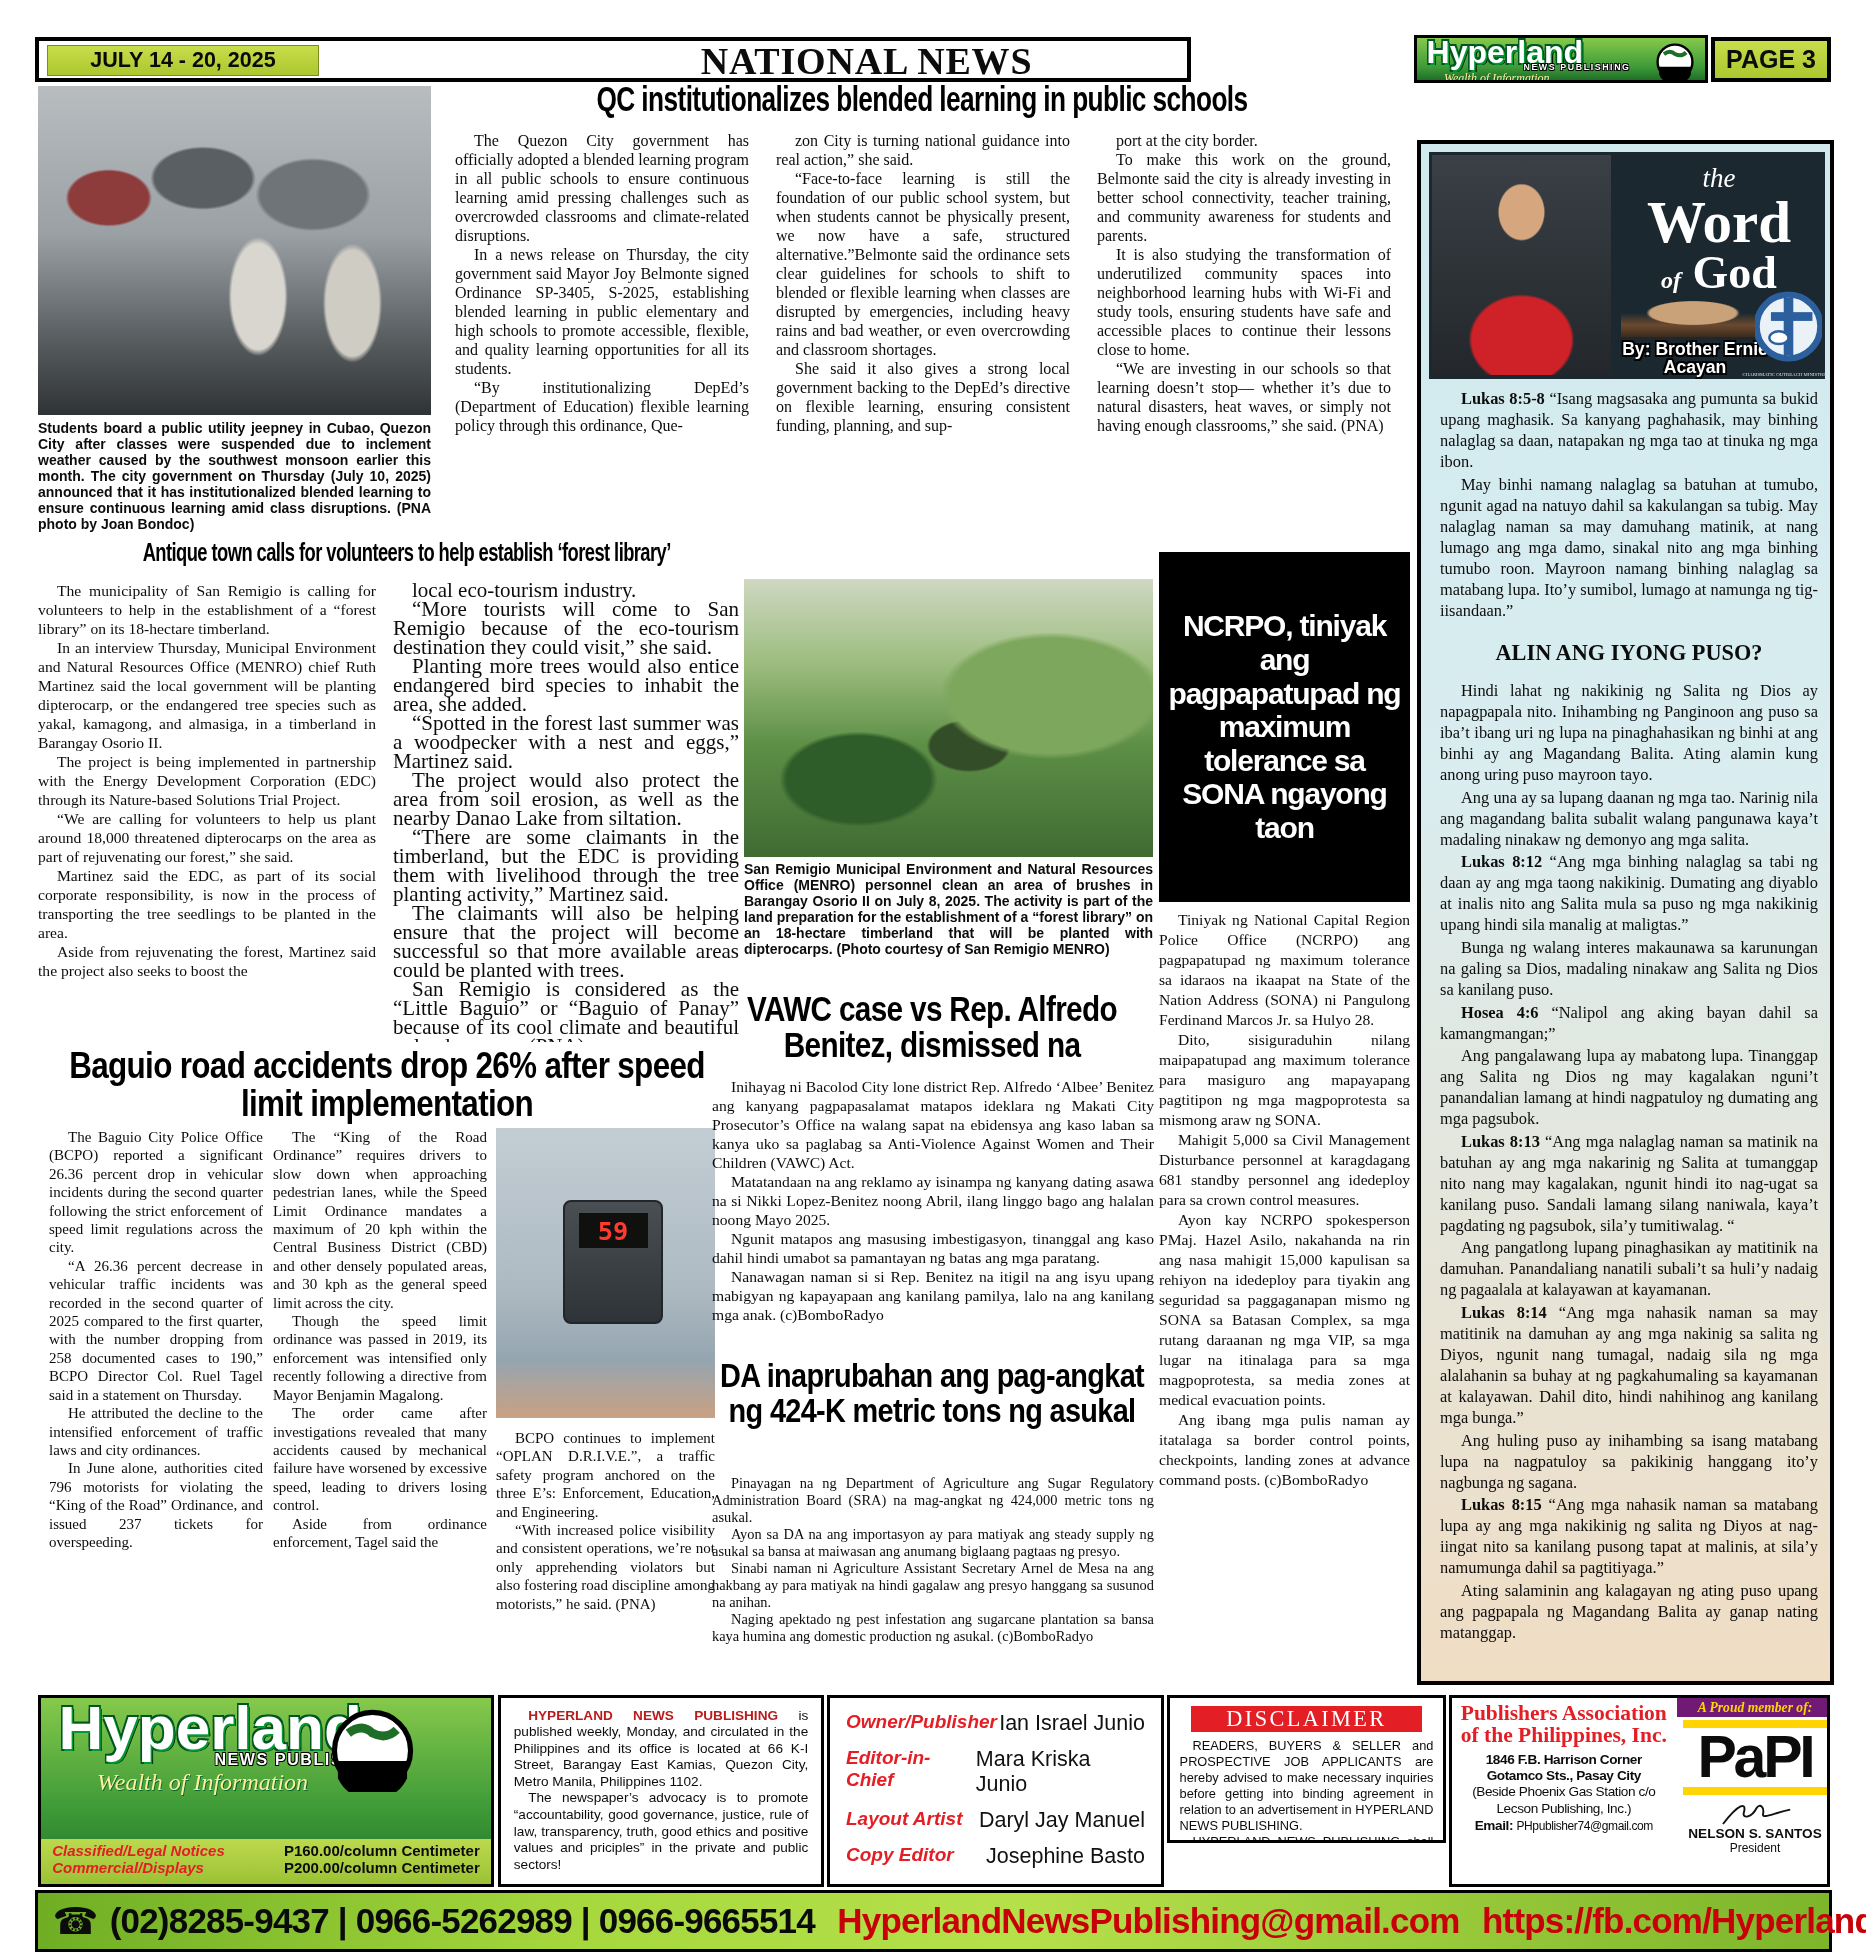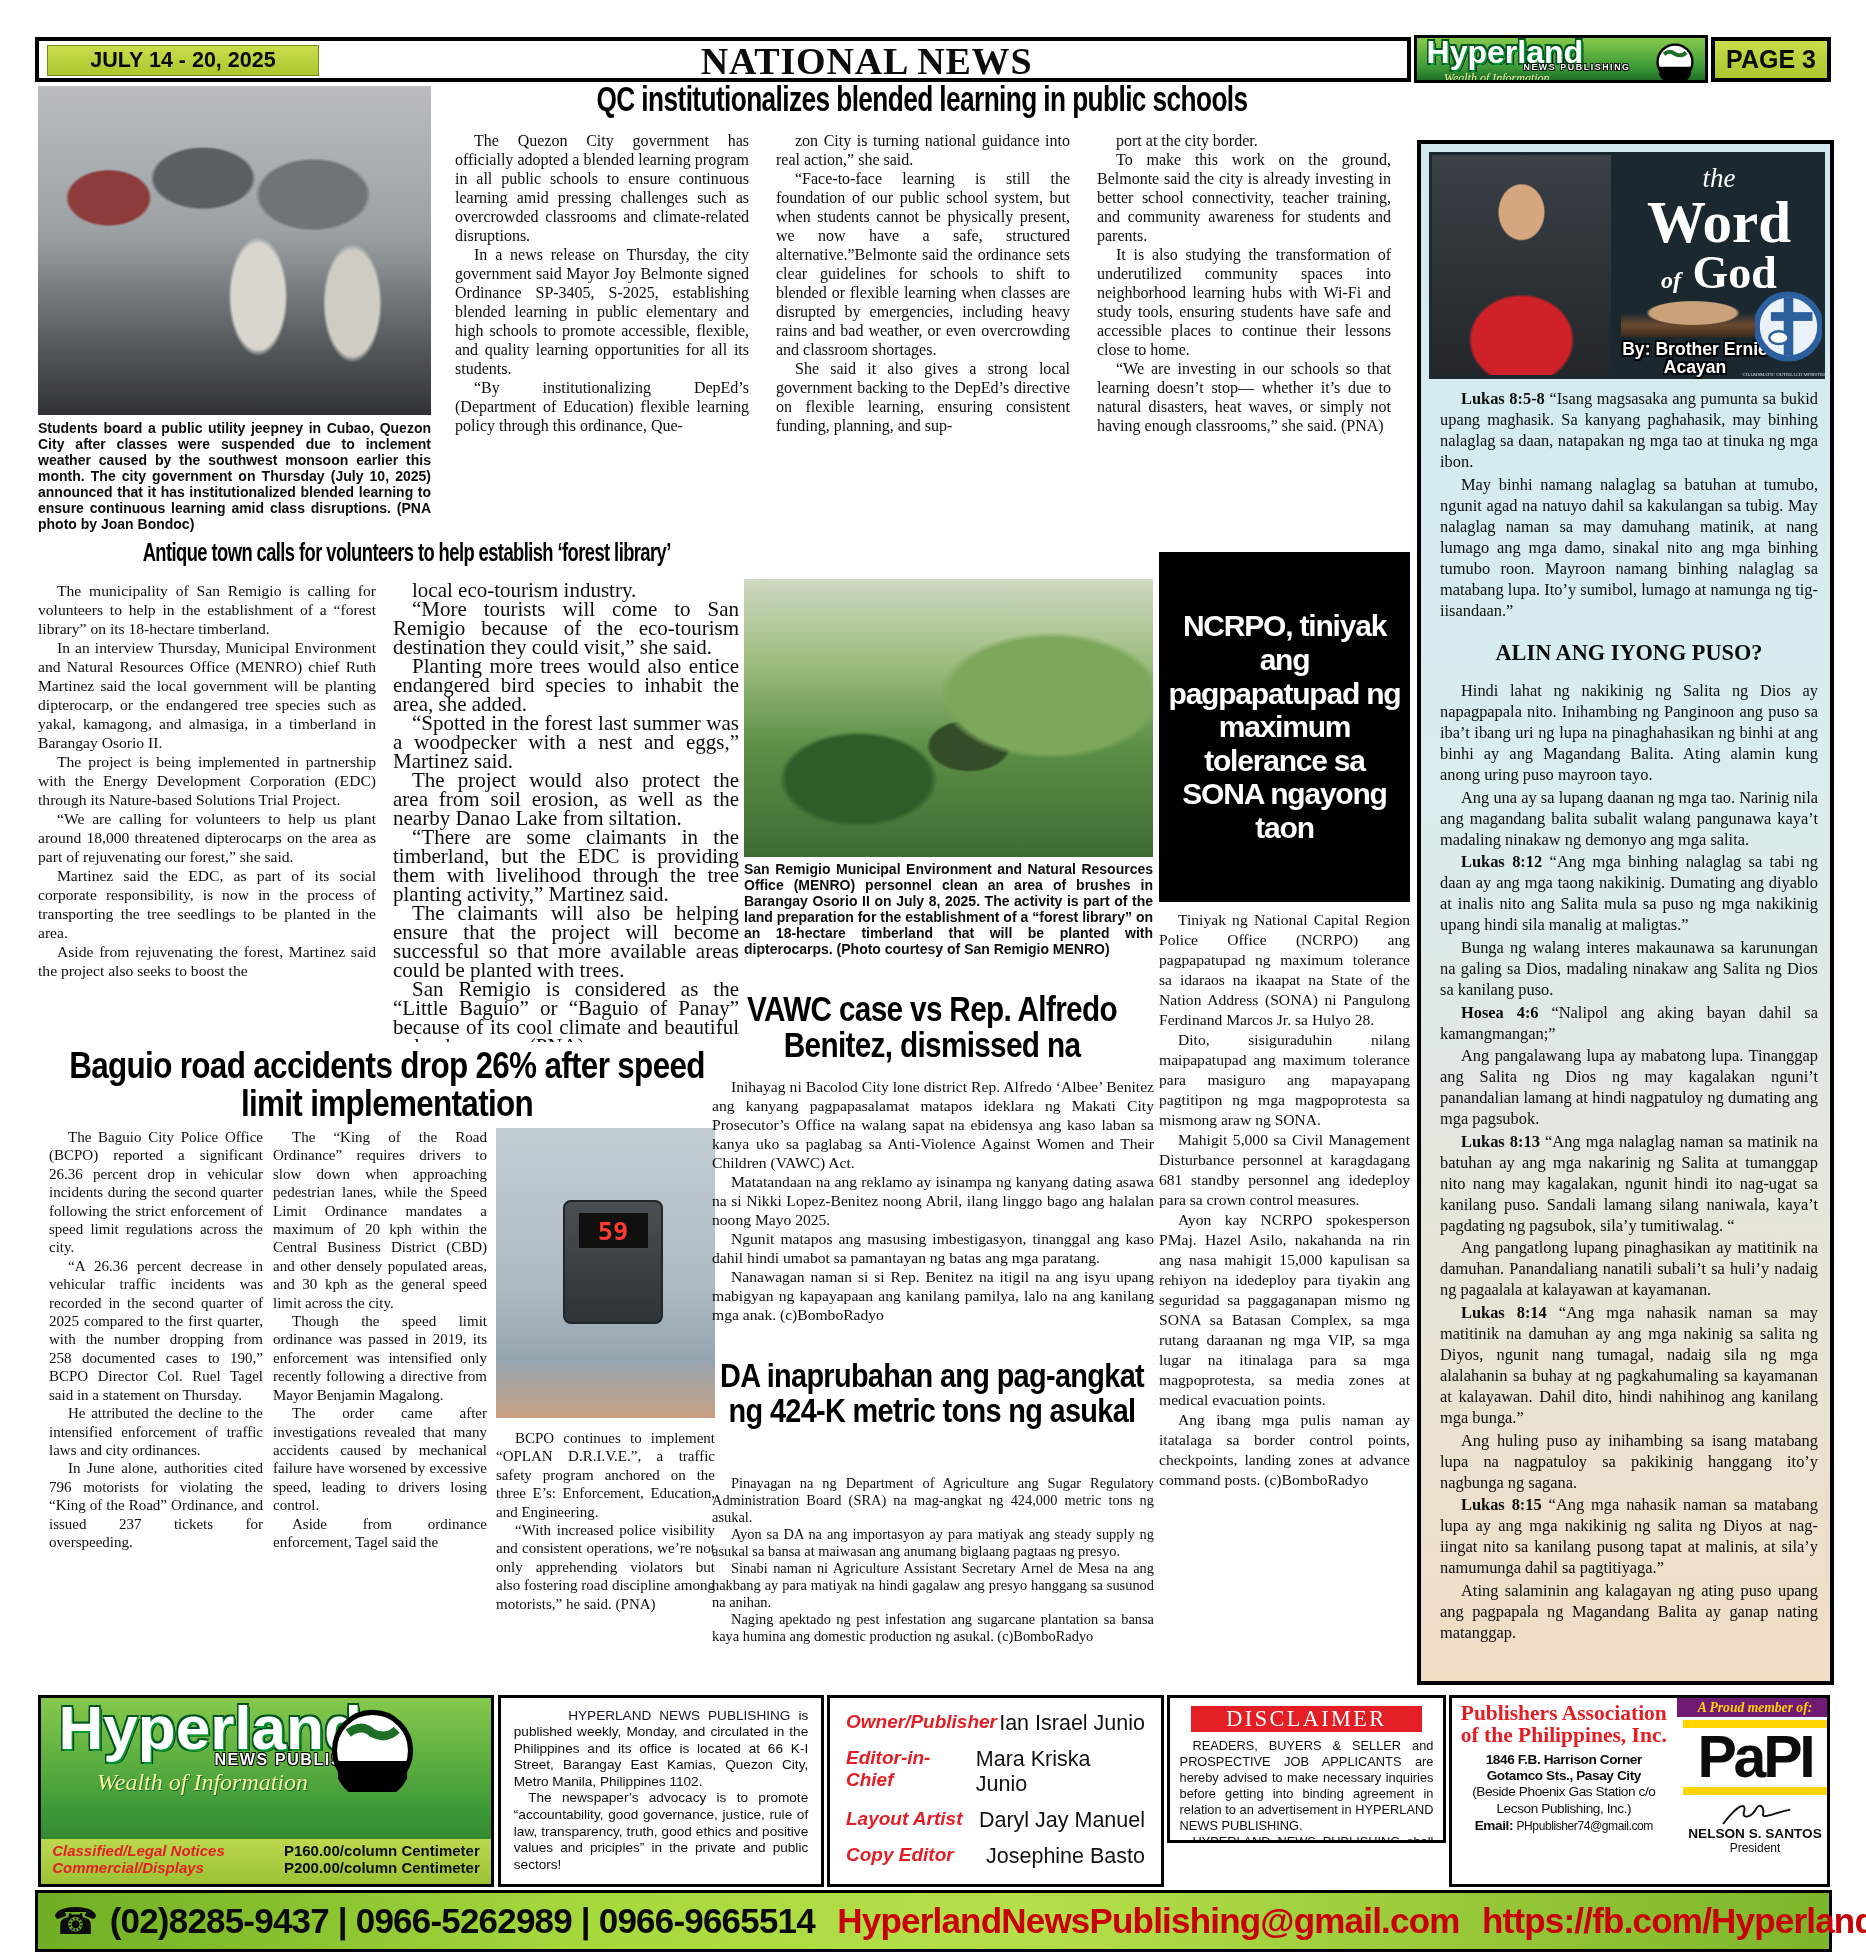--- a/index.html
+++ b/index.html
@@ -32,40 +32,40 @@
   .wog-head{background:#1c2830;}
   .wog-body{font-size:16.4px;line-height:21px;text-align:justify;overflow:hidden;}
   .wog-body p{margin:0 0 1.6px;text-indent:21px;}
   .wog-body b{font-weight:700;}
   
   .fbox{border:3.2px solid #000;box-sizing:border-box;background:#fff;overflow:hidden;}
   .role{font-family:"Liberation Sans",sans-serif;font-weight:800;font-style:italic;color:#e31e25;font-size:19px;}
   .staffname{font-family:"Liberation Sans",sans-serif;font-size:21.5px;color:#111;}
   .smallsans{font-family:"Liberation Sans",sans-serif;font-size:13.6px;line-height:1.22;text-align:justify;}
   .smallsans p{margin:0;text-indent:14.4px;}
-  .smallsans b{color:#0f172a;font-weight:400;margin-left:40px;}
+  .smallsans b{color:#b91c1c;font-weight:700;}
   .disc-title{background:#e31e25;color:#fff;font-family:"Liberation Serif",serif;font-size:22.3px;letter-spacing:2.4px;text-align:center;}
   .disc-body{font-family:"Liberation Sans",sans-serif;font-size:12.8px;line-height:1.25;text-align:justify;}
   .disc-body p{margin:0;text-indent:12.8px;}
   .papi-title{color:#e31e25;font-family:"Liberation Serif",serif;font-weight:800;font-size:21.5px;line-height:1.02;text-align:center;}
   .papi-addr{font-family:"Liberation Sans",sans-serif;font-weight:700;font-size:13.6px;line-height:1.2;text-align:center;letter-spacing:-0.4px;}
   
   .bbar{background:linear-gradient(90deg,#6fae24 0%,#a6d83d 30%,#b6e04a 55%,#7db52b 100%);border:3.2px solid #000;box-sizing:border-box;
         display:flex;align-items:center;gap:11.2px;padding:0 14.4px;}
   .bphone{font-family:"Liberation Sans",sans-serif;font-weight:800;font-size:35px;color:#0a0a0a;letter-spacing:-0.8px;white-space:nowrap;}
   .bred{font-family:"Liberation Sans",sans-serif;font-weight:800;font-size:35px;color:#c80008;letter-spacing:-0.8px;white-space:nowrap;}
   .photo{box-sizing:border-box;}
   .wordmark span{display:block;}
 </style>
 </head>
 <body>
 
 <div class="page">
 
-  <div class="abs bdr" style="left:35px;top:37px;width:1376px;height:45px;background:#fff;">
+  <div class="abs bdr" style="left:35px;top:37px;width:1156px;height:45px;background:#fff;">
     <div class="abs green" style="left:8px;top:4px;width:270px;height:29px;border:0.8px solid #7a8c1e;display:flex;align-items:center;justify-content:center;">
       <span style="font-family:'Liberation Sans',sans-serif;font-weight:800;font-size:21.5px;color:#0a0a0a;">JULY 14 - 20, 2025</span>
     </div>
     <div class="abs secturl" style="left:287px;top:-1.6px;width:1081px;height:40px;font-size:38px;text-align:center;">NATIONAL NEWS</div>
   </div>
 
   <div class="abs brandbox" style="left:1414px;top:35px;width:294px;height:48px;">
     <div class="bname" style="font-size:32px;line-height:29px;padding-left:9.6px;">Hyperland</div>
     <div class="bsub" style="font-size:8.8px;padding-left:32px;margin-top:-4.8px;">NEWS PUBLISHING</div>
     <div class="btag" style="font-size:12px;padding-left:27px;margin-top:-1.6px;">Wealth of Information</div>

